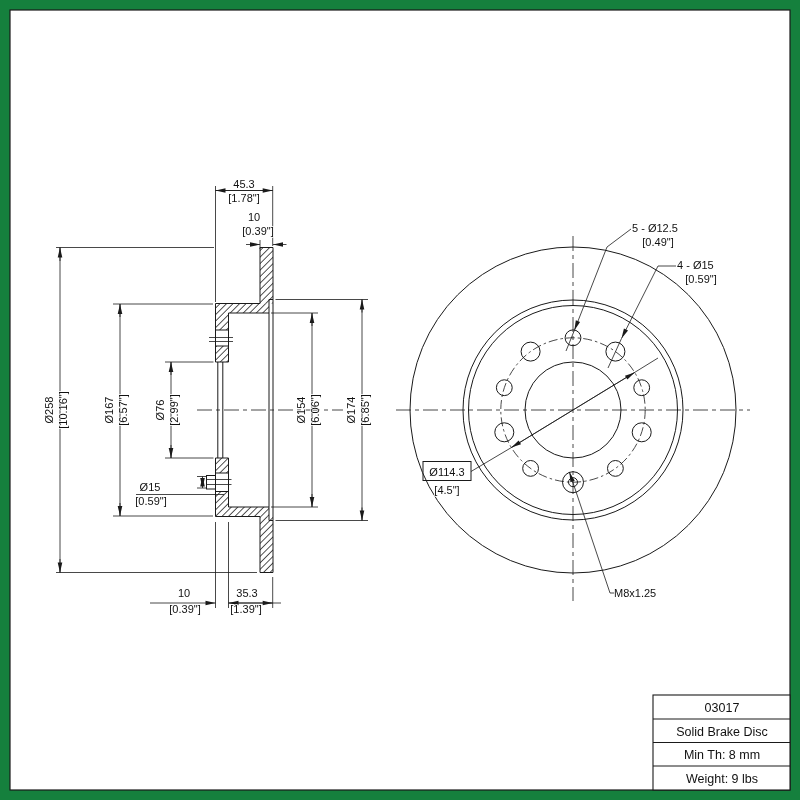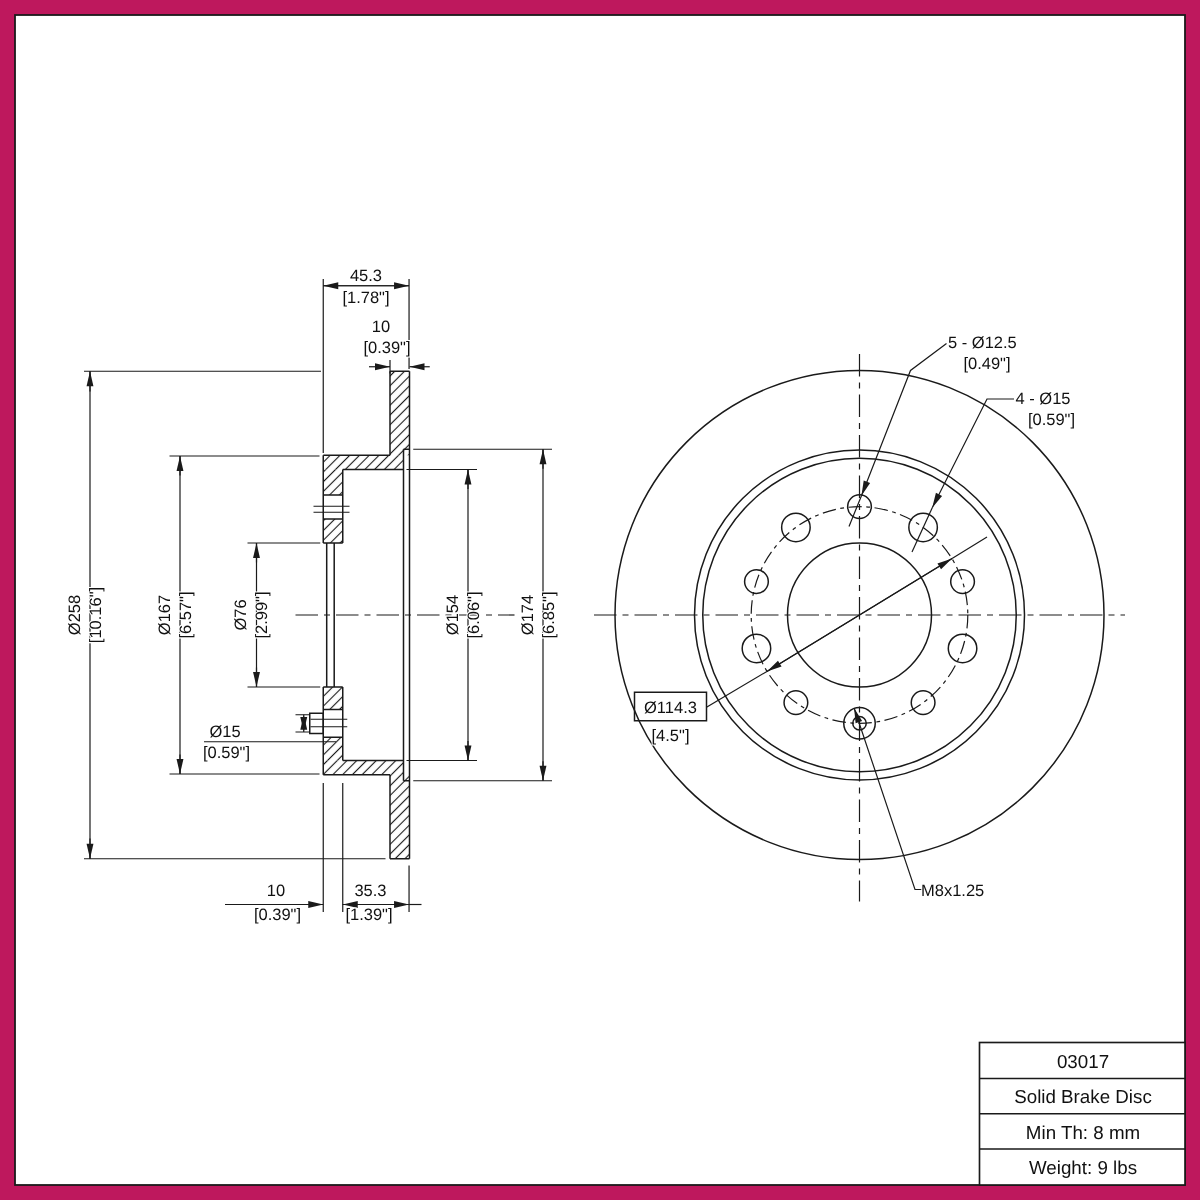--- a/index.html
+++ b/index.html
@@ -1,16 +1,16 @@
 <!DOCTYPE html>
 <html><head>
 <meta charset="utf-8">
 <style>
   html,body{margin:0;padding:0;background:#ffffff;}
-  .page{width:800px;height:800px;position:relative;background:#be185d;font-family:"Liberation Sans",sans-serif;}
+  .page{width:800px;height:800px;position:relative;background:#15803d;font-family:"Liberation Sans",sans-serif;}
   svg{display:block;}
   .ln{stroke:#1a1a1a;stroke-width:1;fill:none;}
   .thin{stroke:#1a1a1a;stroke-width:0.8;fill:none;}
   .cl{stroke:#1a1a1a;stroke-width:0.8;fill:none;stroke-dasharray:15 4 4 4;}
   .bc{stroke:#1a1a1a;stroke-width:0.8;fill:none;stroke-dasharray:9 3 2.5 3;}
   .txt{font-family:"Liberation Sans",sans-serif;font-size:11px;fill:#111;paint-order:stroke;stroke:#fff;stroke-width:1.4px;}
   .ttxt{font-family:"Liberation Sans",sans-serif;font-size:12.5px;fill:#111;}
   .mid{text-anchor:middle;}
 </style>
 </head>

